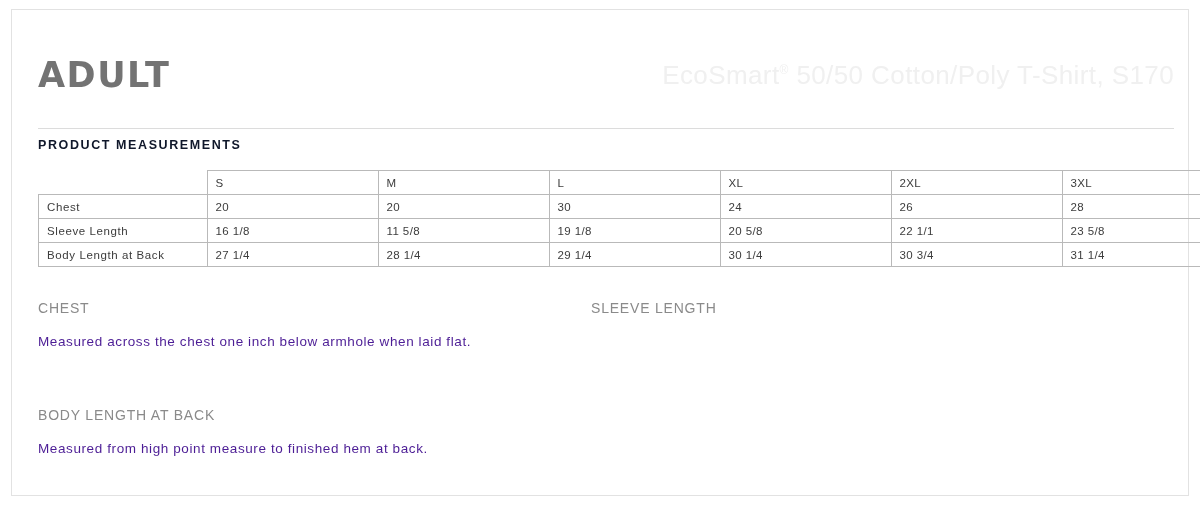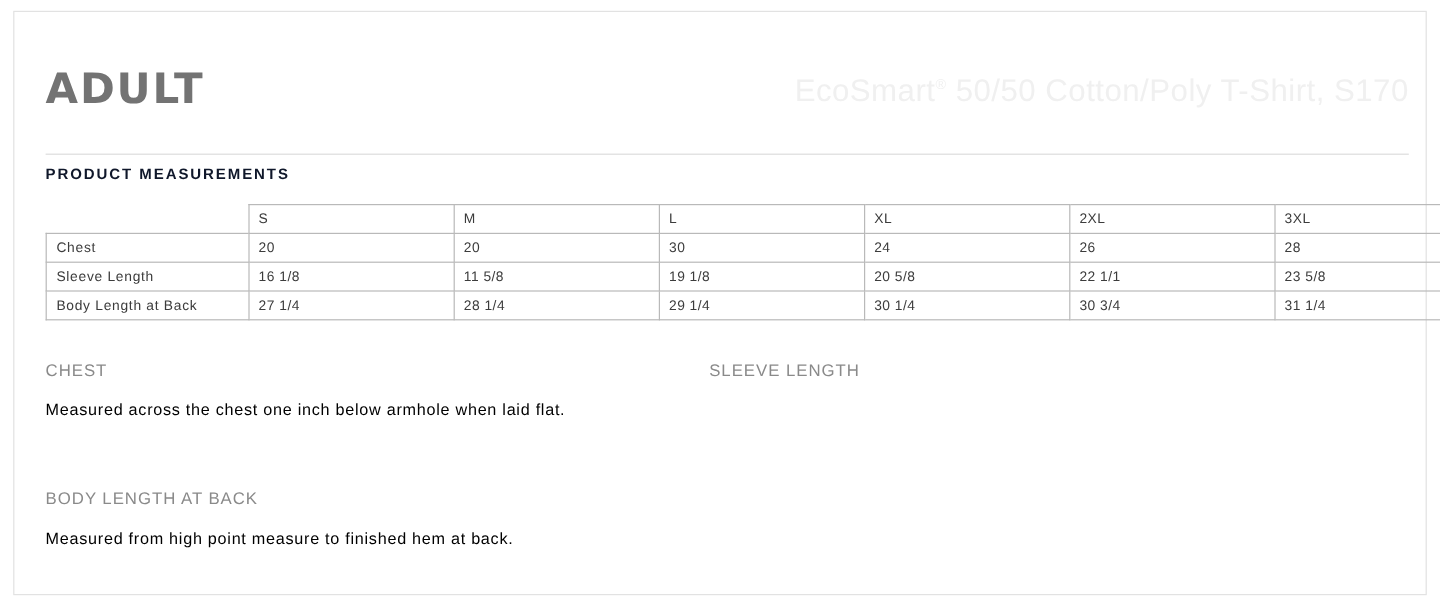--- a/index.html
+++ b/index.html
@@ -134,21 +134,21 @@
   }
   .note-title {
     font-size: 14px;
     letter-spacing: 0.8px;
     color: #8a8a8a;
     margin-bottom: 14px;
   }
   .note-body {
     font-size: 13.5px;
     letter-spacing: 0.6px;
-    color: #000000;
+    color: #4c1d95;
     line-height: 1.85;
   }
 </style>
 </head>
 <body>
 
 <div class="page">
   <div class="sheet">
 
     <div class="header">

